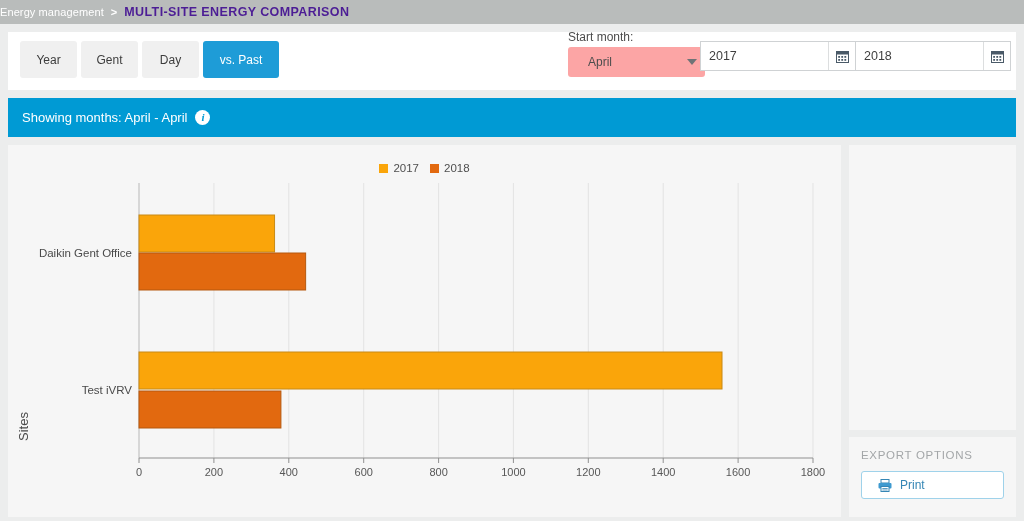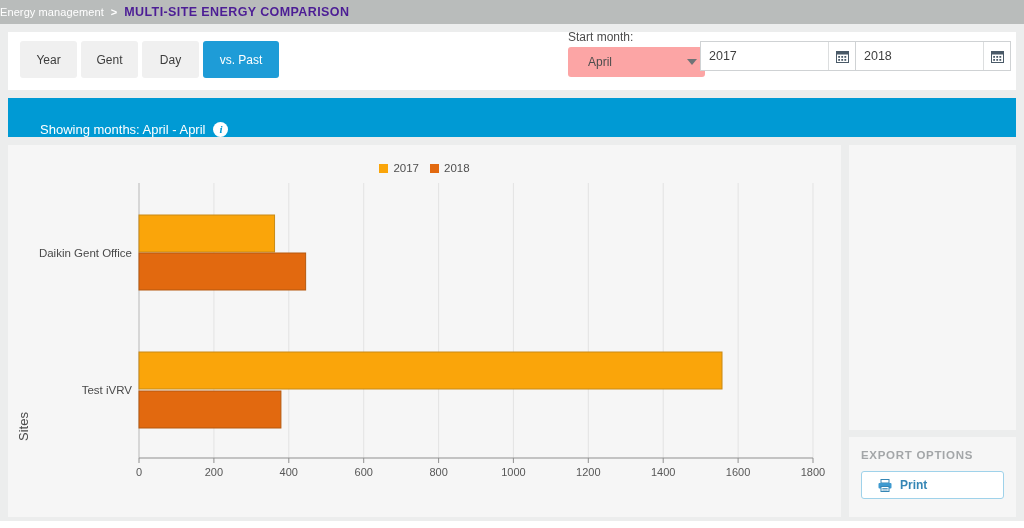--- a/index.html
+++ b/index.html
@@ -129,22 +129,22 @@
     background: #ffffff;
   }
   .year-field + .year-field { border-left: 1px solid #cfd2d4; }
 
   
   .info-bar {
     margin-top: 8px;
     height: 39px;
     background: #009ad4;
     display: flex;
-    align-items: flex-end;
-    padding-left: 32px;
+    align-items: center;
+    padding-left: 14px;
     gap: 8px;
   }
   .info-text {
     color: #ffffff;
     font-size: 13px;
   }
   .info-icon {
     width: 15px; height: 15px;
     border-radius: 50%;
     background: #ffffff;
@@ -168,21 +168,20 @@
   .chart-card {
     flex: 0 0 833px;
     background: #f6f6f6;
     position: relative;
   }
   .side-col {
     flex: 1;
     display: flex;
     flex-direction: column;
     gap: 7px;
-    font-weight: bold;
   }
   .side-blank {
     flex: 0 0 285px;
     background: #f6f6f6;
   }
   .export-card {
     flex: 1;
     background: #f6f6f6;
     padding: 12px 12px 0 12px;
   }

